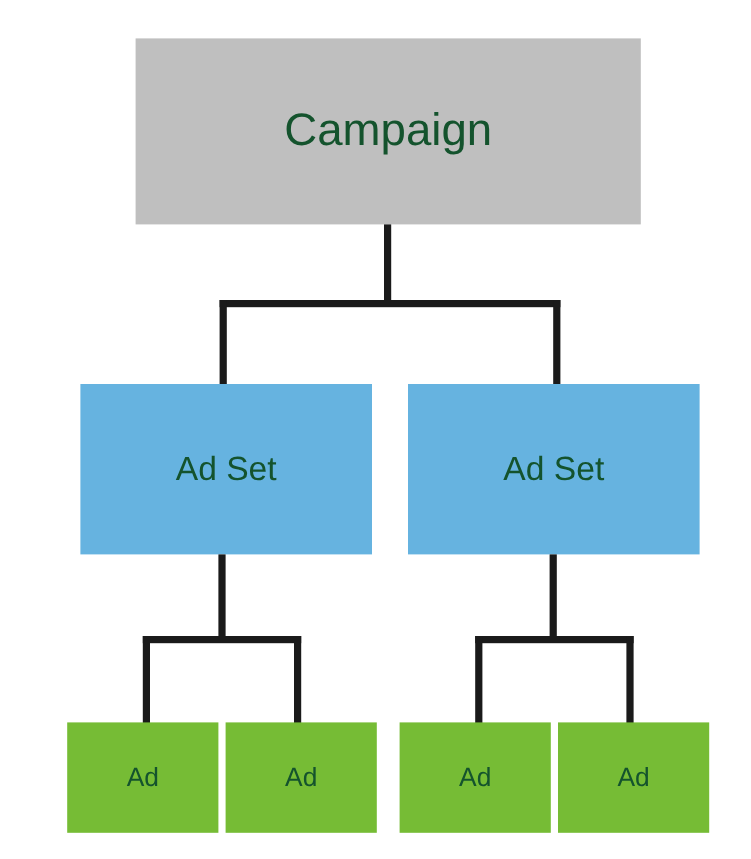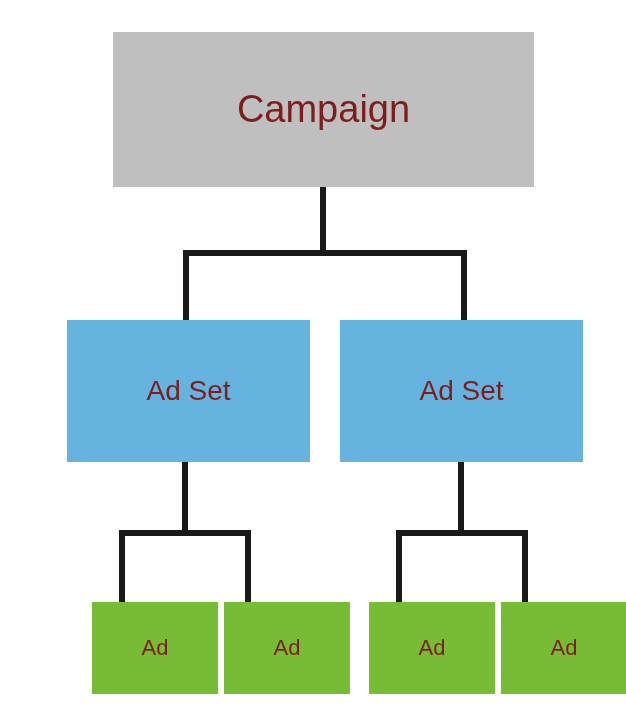--- a/index.html
+++ b/index.html
@@ -16,40 +16,39 @@
   #diagram {
     position: relative;
     width: 626px;
     height: 716px;
   }
   .node {
     position: absolute;
     display: flex;
     align-items: center;
     justify-content: center;
-    color: #7f1d1d;
+    color: #14532d;
     box-sizing: border-box;
     text-align: center;
   }
   .node-campaign {
     background: #bfbfbf;
     font-size: 38px;
     font-weight: 400;
   }
   .node-adset {
     background: #66b3e0;
     font-size: 28px;
     font-weight: 400;
     align-items: center;
   }
   .node-ad {
     background: #76bc35;
     font-size: 22px;
     font-weight: 400;
-    margin-left: 36px;
   }
   .connector {
     position: absolute;
     background: #1a1a1a;
   }
 </style>
 </head>
 <body>
 
 <div id="diagram">

